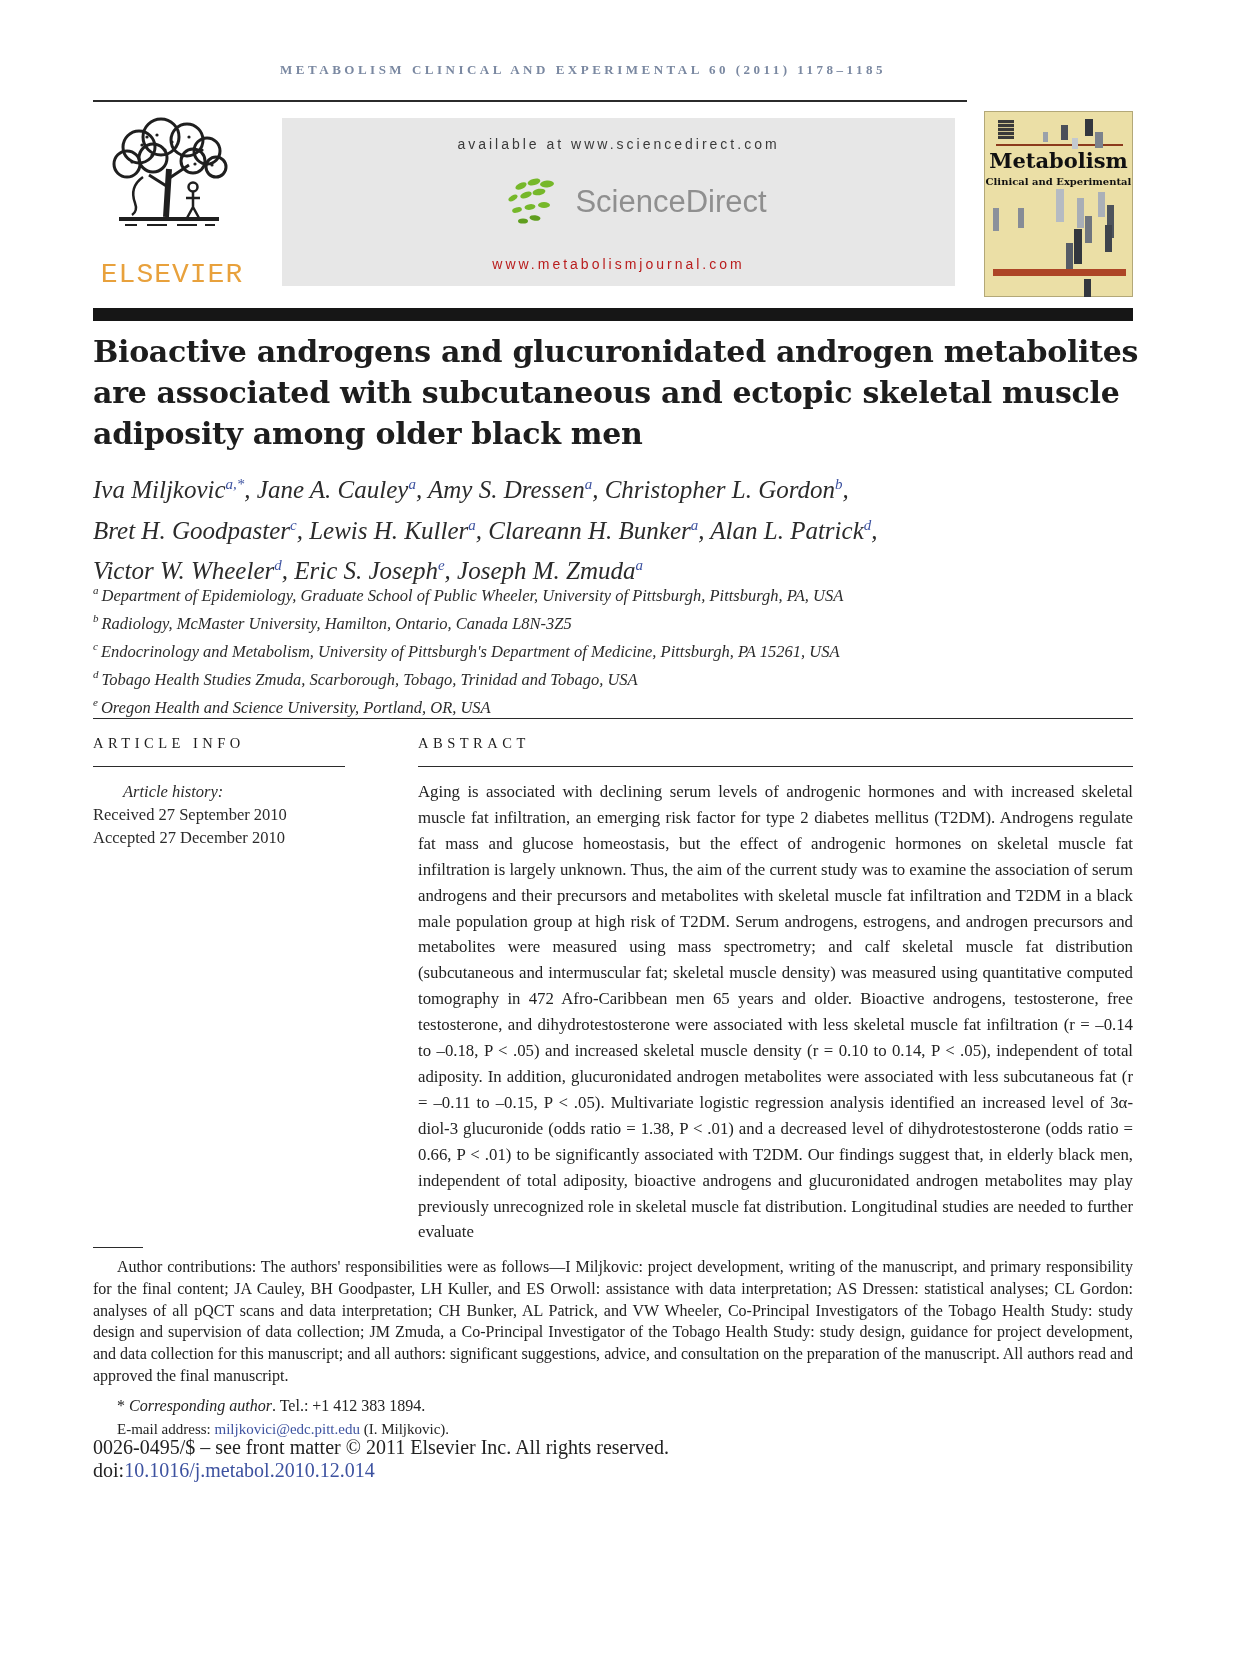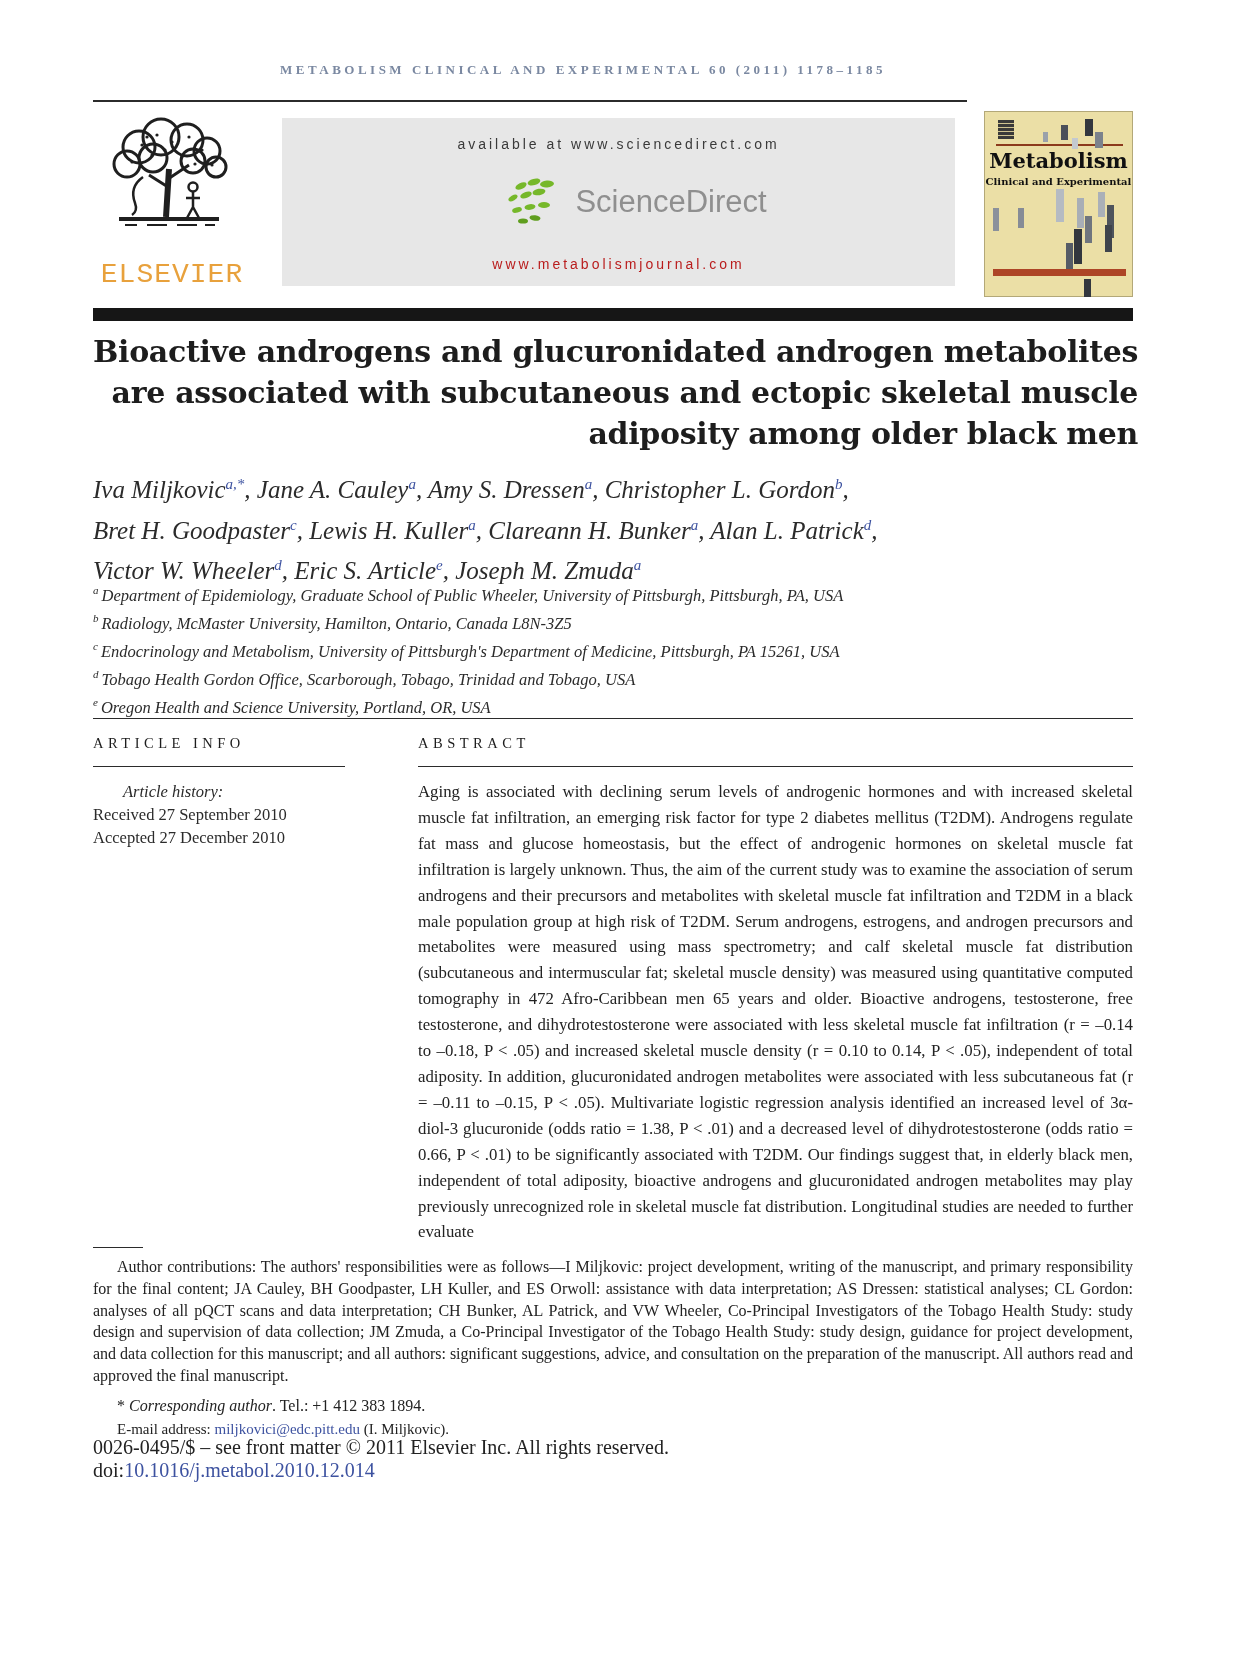--- a/index.html
+++ b/index.html
@@ -48,21 +48,21 @@
   .cover-title { position:absolute; top:36px; width:100%; text-align:center;
     font-family:"DejaVu Serif", serif; font-weight:bold; font-size:21px; color:#111; }
   .cover-sub { position:absolute; top:64px; width:100%; text-align:center;
     font-family:"DejaVu Serif", serif; font-weight:bold; font-size:10px; color:#111; }
   .cover .bar { position:absolute; }
   .cover-strip { position:absolute; left:8px; top:157px; width:133px; height:7px; background:#AD4526; }
 
   .black-bar { position:absolute; left:93px; top:308px; width:1040px; height:13px; background:#161616; }
 
   .title { position:absolute; left:93px; top:331px; color:#1d1d1d;
-    font-family:"DejaVu Serif", serif; font-weight:bold; font-size:30px; line-height:41px; letter-spacing:-0.3px;text-align:right; }
+    font-family:"DejaVu Serif", serif; font-weight:bold; font-size:30px; line-height:41px; letter-spacing:-0.3px; }
   .title div { white-space:nowrap; }
 
   .authors { position:absolute; left:93px; top:467px; font-size:25px; font-style:italic; line-height:35px; color:#2b2b2b; }
   .authors .author-line { white-space:nowrap; }
   .au-sup { color:#3D52A0; font-size:15px; }
 
   .affiliations { position:absolute; left:93px; top:579px; font-size:16.5px; font-style:italic; line-height:22.4px; color:#2b2b2b; }
   .affiliations sup { font-size:11px; margin-right:3px; }
 
   .mid-rule { position:absolute; left:93px; top:718px; width:1040px; height:1px; background:#2b2b2b; }
@@ -187,28 +187,28 @@
 
   <div class="title">
     <div>Bioactive androgens and glucuronidated androgen metabolites</div>
     <div>are associated with subcutaneous and ectopic skeletal muscle</div>
     <div>adiposity among older black men</div>
   </div>
 
   <div class="authors">
     <div class="author-line"><span><span>Iva Miljkovic</span><sup class="au-sup">a,*</sup><span>, </span></span><span><span>Jane A. Cauley</span><sup class="au-sup">a</sup><span>, </span></span><span><span>Amy S. Dressen</span><sup class="au-sup">a</sup><span>, </span></span><span><span>Christopher L. Gordon</span><sup class="au-sup">b</sup><span>,</span></span></div>
     <div class="author-line"><span><span>Bret H. Goodpaster</span><sup class="au-sup">c</sup><span>, </span></span><span><span>Lewis H. Kuller</span><sup class="au-sup">a</sup><span>, </span></span><span><span>Clareann H. Bunker</span><sup class="au-sup">a</sup><span>, </span></span><span><span>Alan L. Patrick</span><sup class="au-sup">d</sup><span>,</span></span></div>
-    <div class="author-line"><span><span>Victor W. Wheeler</span><sup class="au-sup">d</sup><span>, </span></span><span><span>Eric S. Article</span><sup class="au-sup">e</sup><span>, </span></span><span><span>Joseph M. Zmuda</span><sup class="au-sup">a</sup><span></span></span></div>
+    <div class="author-line"><span><span>Victor W. Wheeler</span><sup class="au-sup">d</sup><span>, </span></span><span><span>Eric S. Joseph</span><sup class="au-sup">e</sup><span>, </span></span><span><span>Joseph M. Zmuda</span><sup class="au-sup">a</sup><span></span></span></div>
   </div>
 
   <div class="affiliations">
     <div><sup>a</sup><span>Department of Epidemiology, Graduate School of Public Wheeler, University of Pittsburgh, Pittsburgh, PA, USA</span></div>
     <div><sup>b</sup><span>Radiology, McMaster University, Hamilton, Ontario, Canada L8N-3Z5</span></div>
     <div><sup>c</sup><span>Endocrinology and Metabolism, University of Pittsburgh's Department of Medicine, Pittsburgh, PA 15261, USA</span></div>
-    <div><sup>d</sup><span>Tobago Health Gordon Office, Scarborough, Tobago, Trinidad and Tobago, USA</span></div>
+    <div><sup>d</sup><span>Tobago Health Studies Zmuda, Scarborough, Tobago, Trinidad and Tobago, USA</span></div>
     <div><sup>e</sup><span>Oregon Health and Science University, Portland, OR, USA</span></div>
   </div>
 
   <div class="mid-rule"></div>
 
   <div class="sec-head info-head">ARTICLE INFO</div>
   <div class="info-rule"></div>
   <div class="history">
     <div class="hist-label">Article history:</div>
     <div>Received 27 September 2010</div>

